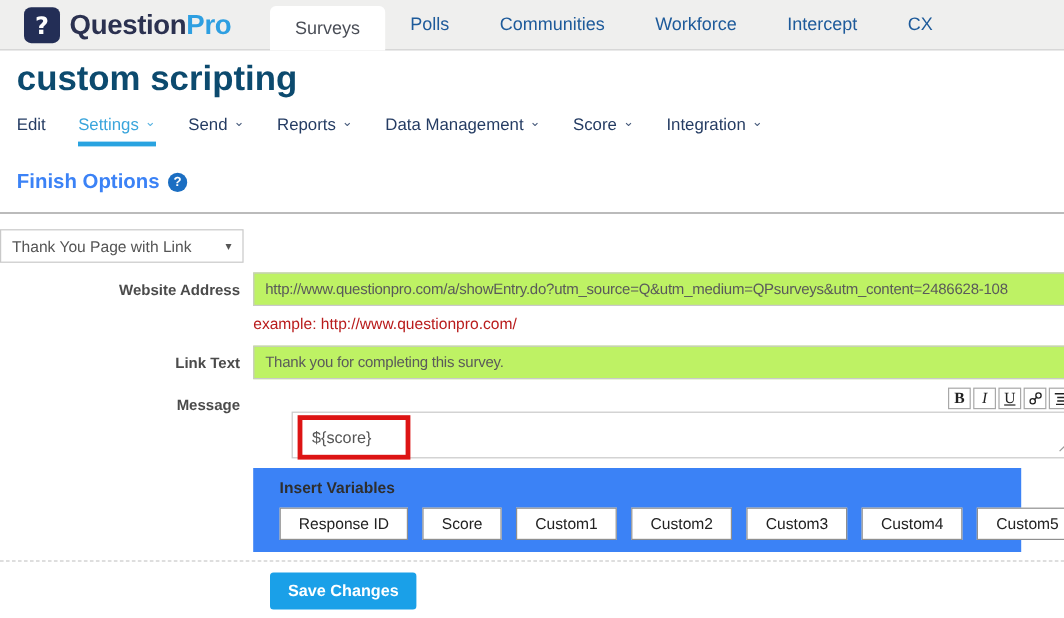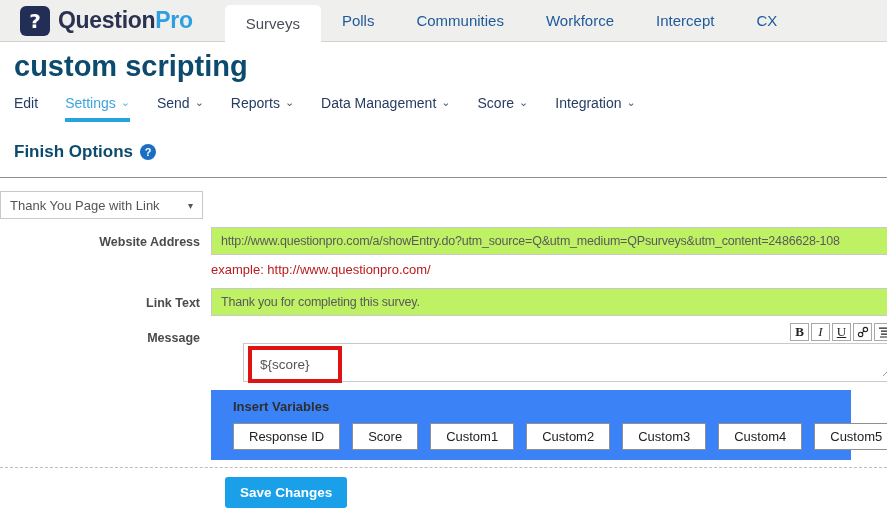--- a/index.html
+++ b/index.html
@@ -44,21 +44,21 @@
   .subnav { display:flex; gap:27px; margin:12px 0 0 14px; font-size:14px; }
   .subnav-item {
     color:#253c63; cursor:pointer; display:flex; align-items:flex-start; gap:5px;
     padding-bottom:7px; border-bottom:4px solid transparent;
   }
   .subnav-item.active { color:#3aa5dc; border-bottom-color:#29a3e0; }
   .chevron { font-size:11px; line-height:14px; opacity:0.85; }
 
   
   .section-head { margin:20px 0 0 14px; display:flex; align-items:center; gap:7px; }
-  .section-title { font-size:17px; font-weight:700; color:#0c4a6e; }
+  .section-title { font-size:17px; font-weight:700; color:#3b82f6; }
   .help-icon {
     width:16px; height:16px; border-radius:50%; background:#1b6ec2; color:#fff;
     font-size:11px; font-weight:700; display:flex; align-items:center; justify-content:center;
     cursor:pointer;
   }
   .section-rule { border:none; border-top:1px solid #8f8f8f; margin-top:15px; }
 
   
   .form { margin-top:13px; font-size:13px; }
   .frow { display:flex; align-items:flex-start; }

